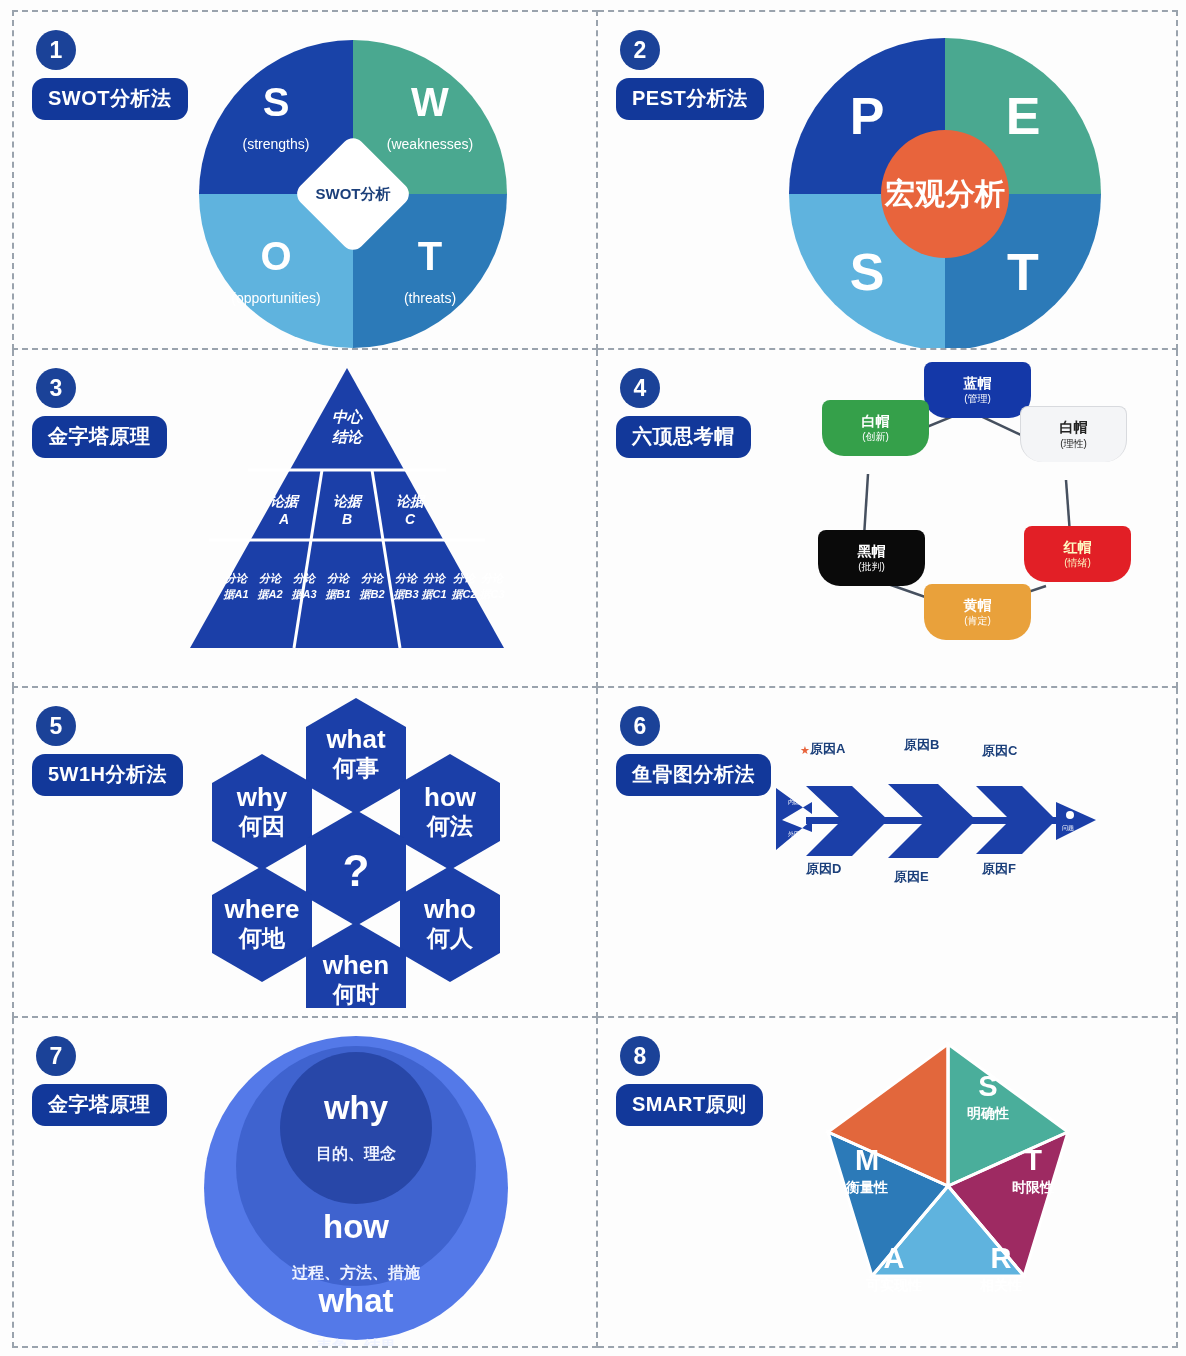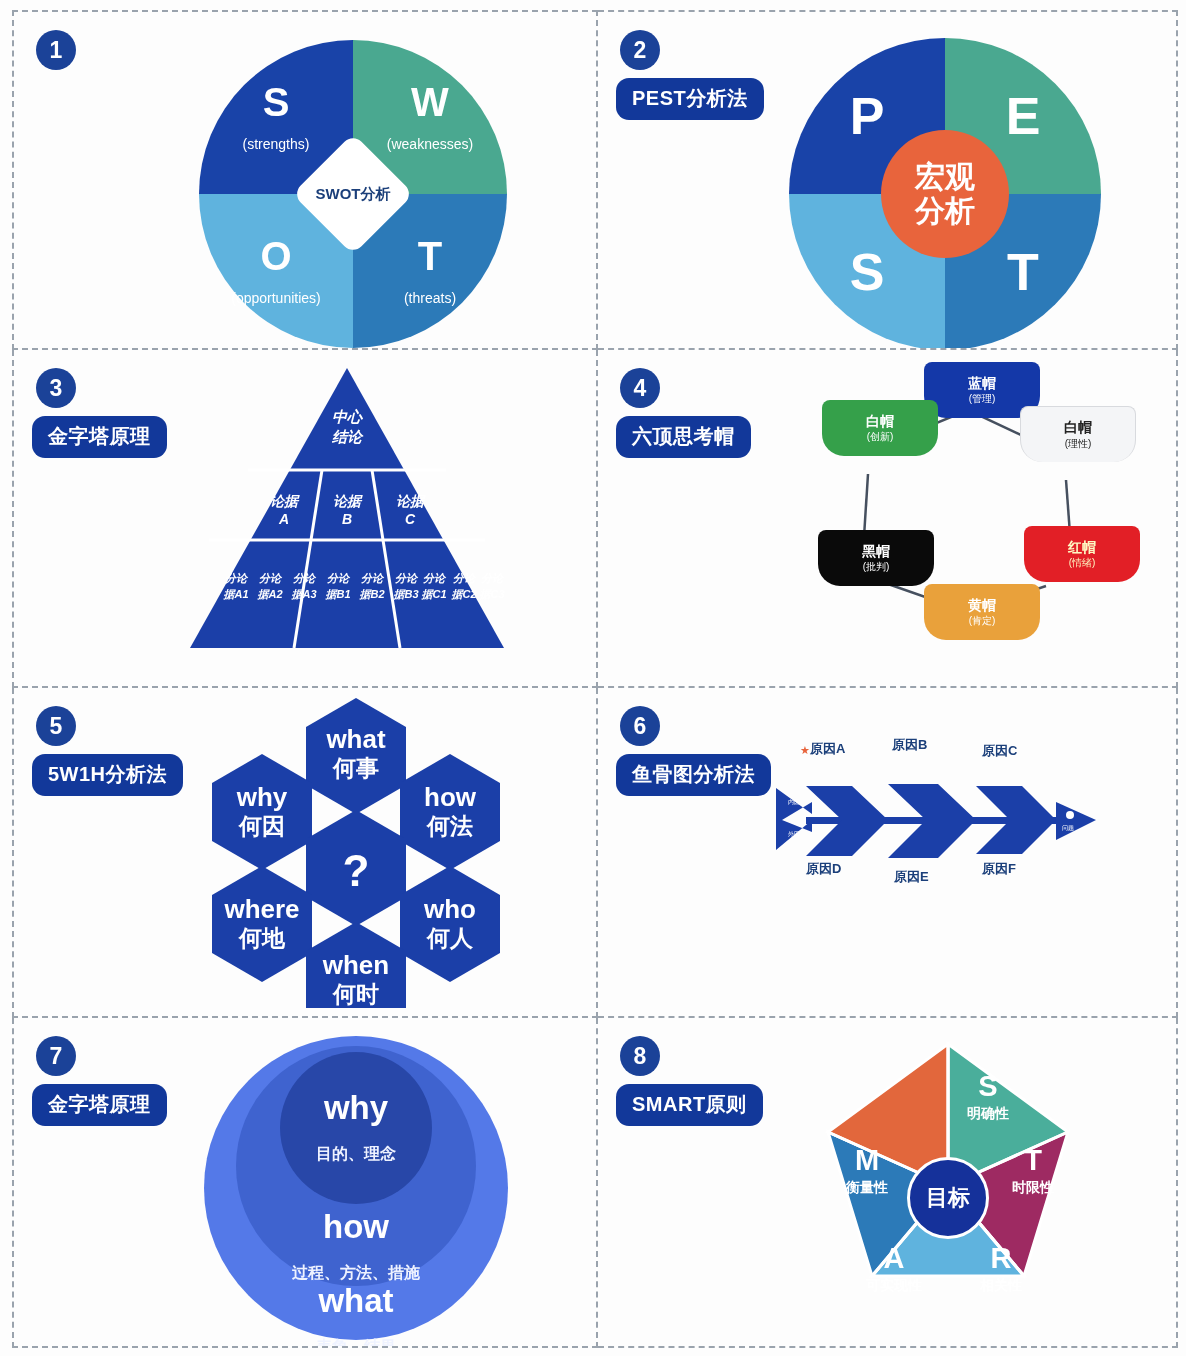--- a/index.html
+++ b/index.html
@@ -74,33 +74,33 @@
   .swot-core span {
     transform: rotate(-45deg);
     font-size: 15px; font-weight: bold; color: #1b3f7a;
     white-space: nowrap;
   }
   .pest-core {
     position: absolute; left: 50%; top: 50%;
     width: 128px; height: 128px; border-radius: 50%;
     transform: translate(-50%,-50%);
     background: #e8643c; color: #fff;
-    display: flex; flex-direction: column;
+    display: flex; flex-direction: row;
     align-items: center; justify-content: center;
     font-size: 30px; font-weight: bold; line-height: 1.12;
     z-index: 4;
   }
 
   
   .pyr-wrap { position: absolute; font-style: italic; }
   .pyr-svg { display: block; }
   .pyr-txt { fill: #fff; font-family: "Liberation Sans", sans-serif; text-anchor: middle; font-weight: bold; }
 
   
-  .hat { position: absolute; width: 116px; }
+  .hat { position: absolute; width: 107px; }
   .hat .crown {
     position: relative; height: 56px;
     border-radius: 8px 8px 22px 22px;
     display: flex; flex-direction: column;
     align-items: center; justify-content: center;
     line-height: 1.1;
   }
   .hat .brim {
     position: absolute; left: -11px; bottom: -9px;
     width: 114px; height: 19px; border-radius: 50%;
@@ -153,20 +153,21 @@
   .sm-lbl .c { font-size: 14px; display: block; margin-top: 4px; font-weight: 600; }
 </style>
 </head>
 <body>
 
 <div id="sheet">
   <div class="grid">
 
     <div class="panel col1 row1">
       <div class="badge">1</div>
+      <div class="pill">SWOT分析法</div>
       <div class="wheel" style="left:185px; top:28px; width:308px; height:308px;">
         <div class="quad q-tl" style="background:#1943a8">
           <span class="q-letter">S</span>
           <span class="q-sub">(strengths)</span>
         </div>
         <div class="quad q-tr" style="background:#4aa890">
           <span class="q-letter">W</span>
           <span class="q-sub">(weaknesses)</span>
         </div>
         <div class="quad q-bl" style="background:#5fb3de">
@@ -347,21 +348,21 @@
             <polygon points="200,28 246,28 280,62 246,96 200,96 234,62"></polygon>
             <polygon points="280,44 320,62 280,82"></polygon>
             <circle cx="294" cy="57" r="4" fill="#ffffff"></circle>
           </g>
           <text x="12" y="46" font-size="6" fill="#ffffff">内因</text>
           <text x="12" y="78" font-size="6" fill="#ffffff">外因</text>
           <text x="286" y="72" font-size="6" fill="#ffffff">问题</text>
         </svg>
         <span class="fish-lbl" style="left:24px; top:-16px;"><span class="star">★</span></span>
         <span class="fish-lbl" style="left:34px; top:-18px;">原因A</span>
-        <span class="fish-lbl" style="left:116px; top:-22px;text-align:center;">原因B</span>
+        <span class="fish-lbl" style="left:128px; top:-22px;text-align:center;">原因B</span>
         <span class="fish-lbl" style="left:206px; top:-16px;">原因C</span>
         <span class="fish-lbl" style="left:30px; top:102px;">原因D</span>
         <span class="fish-lbl" style="left:118px; top:110px;">原因E</span>
         <span class="fish-lbl" style="left:206px; top:102px;">原因F</span>
       </div>
     </div>
 
     <div class="panel col1">
       <div class="badge">7</div>
       <div class="pill">金字塔原理</div>
@@ -393,23 +394,20 @@
             <polygon points="160,150 236,240 84,240" fill="none" stroke="none"></polygon>
           </g>
           <g stroke="#ffffff" stroke-width="3" fill="none">
             <line x1="160" y1="150" x2="160" y2="8"></line>
             <line x1="160" y1="150" x2="280" y2="96"></line>
             <line x1="160" y1="150" x2="236" y2="240"></line>
             <line x1="160" y1="150" x2="84" y2="240"></line>
             <line x1="160" y1="150" x2="40" y2="96"></line>
           </g>
         </svg>
-        <div class="smart-core">
-          <span>目标</span>
-        </div>
         <div class="sm-lbl" style="left:160px; top:36px; width:80px;">
           <span class="l">S</span>
           <span class="c">明确性</span>
         </div>
         <div class="sm-lbl" style="left:200px; top:110px; width:90px;">
           <span class="l">T</span>
           <span class="c">时限性</span>
         </div>
         <div class="sm-lbl" style="left:168px; top:208px; width:90px;">
           <span class="l">R</span>

